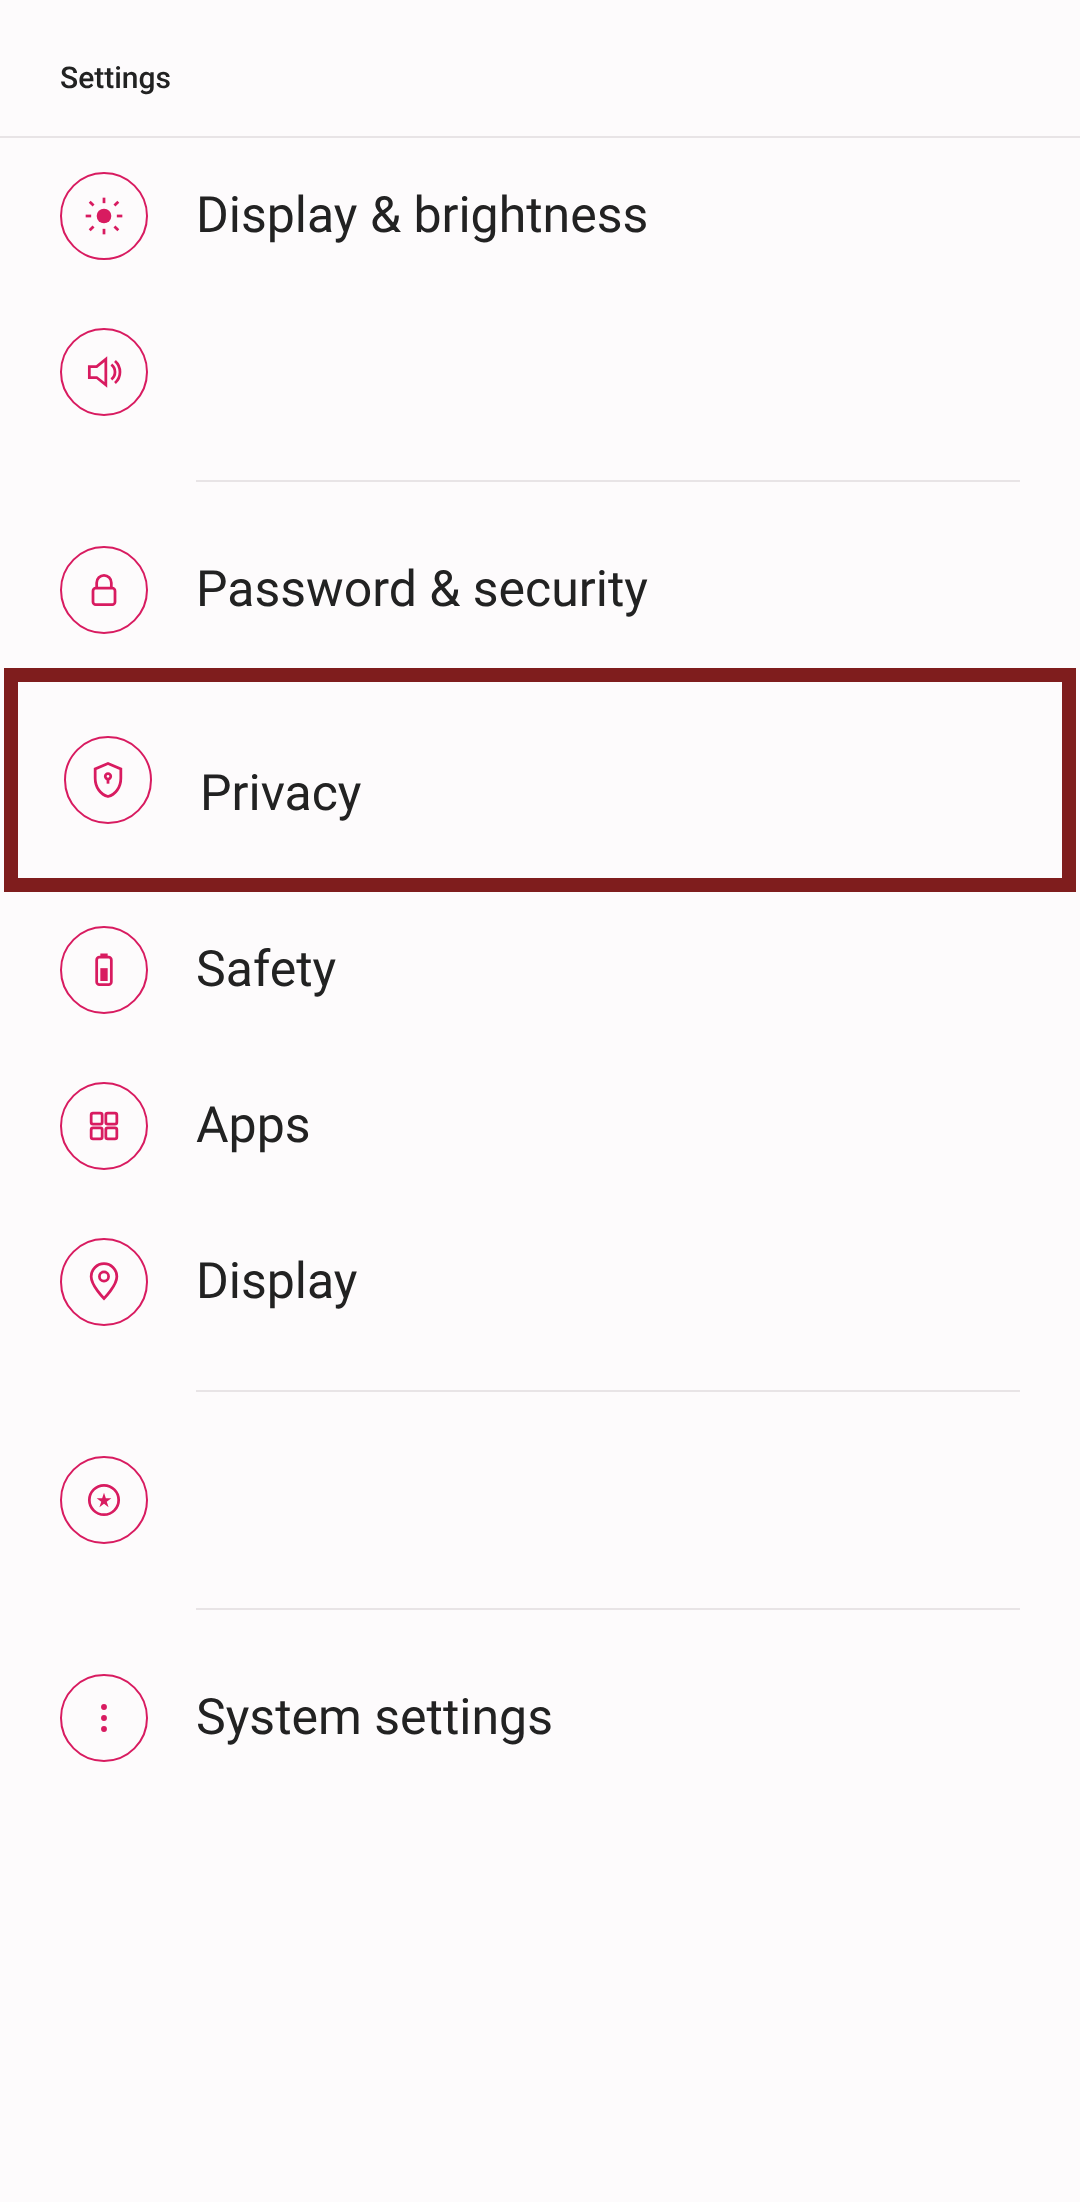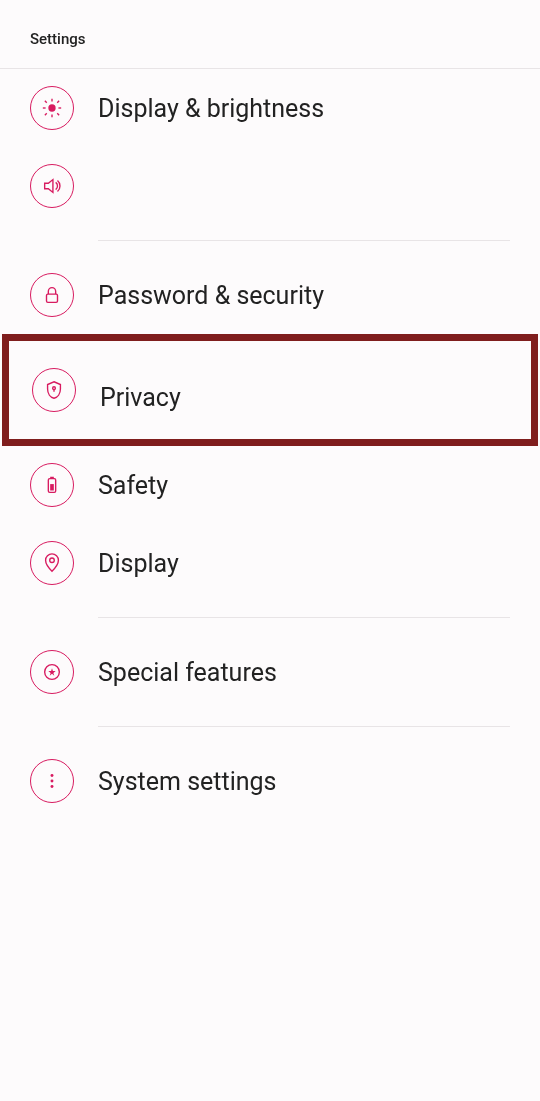--- a/index.html
+++ b/index.html
@@ -135,41 +135,51 @@
     <div class="icon-circle">
       <svg viewBox="0 0 24 24">
           <rect x="8" y="5" width="8" height="15" rx="1.5" stroke="#d81b60" fill="none"></rect>
           <rect x="10" y="3" width="4" height="2" fill="#d81b60" stroke="none"></rect>
           <rect x="10" y="11" width="4" height="7" fill="#d81b60" stroke="none"></rect>
         </svg>
     </div>
     <span class="item-label">Safety</span>
   </div>
 
+  <div class="settings-item">
+    <div class="icon-circle">
+      <svg viewBox="0 0 24 24">
+          <rect x="5" y="5" width="6" height="6" rx="1" stroke="#d81b60" fill="none"></rect>
+          <rect x="13" y="5" width="6" height="6" rx="1" stroke="#d81b60" fill="none"></rect>
+          <rect x="5" y="13" width="6" height="6" rx="1" stroke="#d81b60" fill="none"></rect>
+          <rect x="13" y="13" width="6" height="6" rx="1" stroke="#d81b60" fill="none"></rect>
+        </svg>
+    </div>
+    <span class="item-label">Apps</span>
+  </div>
 
   <div class="settings-item">
     <div class="icon-circle">
       <svg viewBox="0 0 24 24">
           <path d="M12 21 C12 21 5 14 5 9 a7 7 0 0 1 14 0 C19 14 12 21 12 21 Z" stroke="#d81b60" fill="none"></path>
           <circle cx="12" cy="9" r="2.5" stroke="#d81b60" fill="none"></circle>
         </svg>
     </div>
     <span class="item-label">Display</span>
   </div>
 
   <div class="divider"></div>
 
   <div class="settings-item">
     <div class="icon-circle">
       <svg viewBox="0 0 24 24">
           <circle cx="12" cy="12" r="8" stroke="#d81b60" fill="none"></circle>
           <path d="M12 8 L13 11 L16 11 L13.5 13 L14.5 16 L12 14 L9.5 16 L10.5 13 L8 11 L11 11 Z" fill="#d81b60" stroke="none"></path>
         </svg>
     </div>
-    <span class="item-label">Special features</span>
   </div>
 
 
   <div class="divider"></div>
 
   <div class="settings-item">
     <div class="icon-circle">
       <svg viewBox="0 0 24 24">
           <circle cx="12" cy="6" r="1.6" fill="#d81b60" stroke="none"></circle>
           <circle cx="12" cy="12" r="1.6" fill="#d81b60" stroke="none"></circle>

